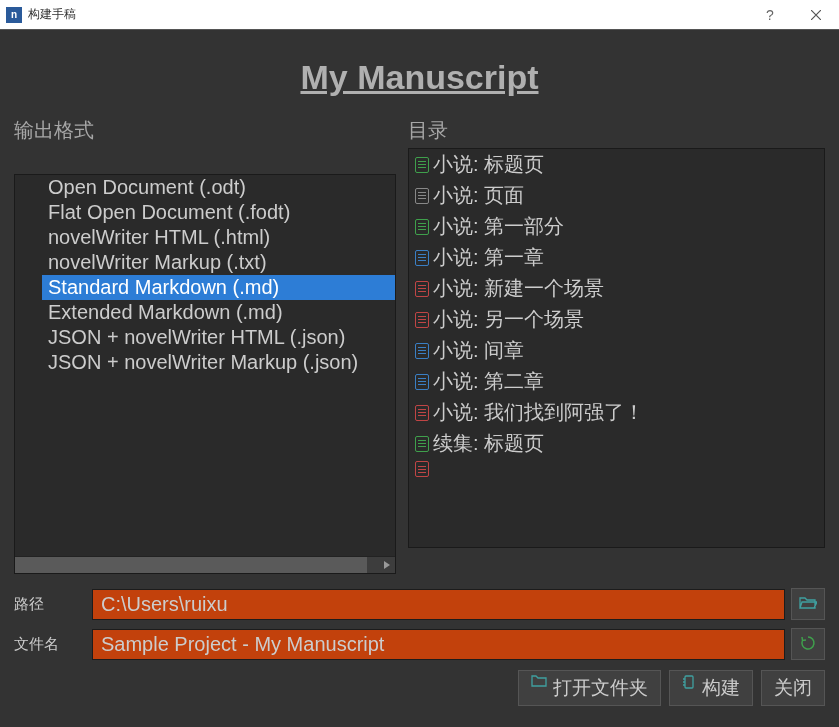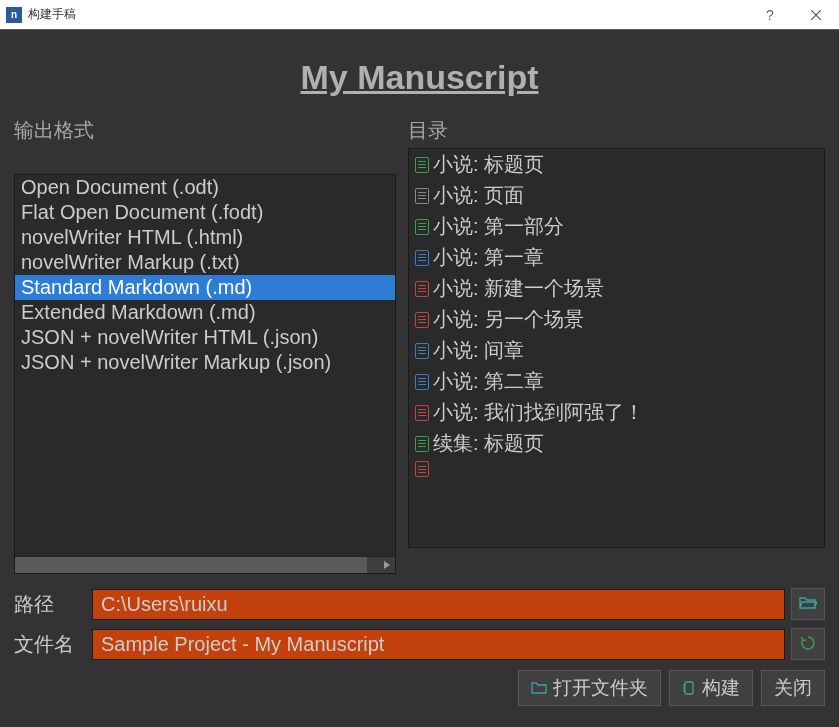--- a/index.html
+++ b/index.html
@@ -93,20 +93,21 @@
       overflow: hidden;
       position: relative;
     }
     .format-listbox {
       display: flex;
       flex-direction: column;
     }
     .format-items {
       flex: 1;
       overflow: hidden;
+      margin-left: 27px;
     }
     .list-item {
       padding: 1px 6px;
       font-size: 20px;
       color: #cccccc;
       white-space: nowrap;
       overflow: hidden;
       cursor: default;
     }
     .list-item.selected {
@@ -172,21 +173,21 @@
     .form-rows {
       margin-top: 8px;
     }
     .form-row {
       display: flex;
       align-items: center;
       margin-bottom: 8px;
     }
     .form-label {
       width: 78px;
-      font-size: 20px;
+      font-size: 15px;
       color: #cccccc;
     }
     .text-input {
       flex: 1;
       background: #c2410c;
       border: 1px solid #1c1c1c;
       color: #cccccc;
       font-size: 20px;
       padding: 3px 8px;
       font-family: inherit;
@@ -209,21 +210,21 @@
       gap: 8px;
       margin-top: 10px;
     }
     .push-button {
       background: #404040;
       border: 1px solid #555;
       color: #cccccc;
       font-size: 19px;
       padding: 4px 12px;
       display: flex;
-      align-items: center;
+      align-items: flex-start;
       gap: 6px;
       font-family: inherit;
     }
     .btn-icon {
       display: inline-flex;
       color: #3fa0a0;
       font-size: 15px;
     }
   </style>
 </head>

